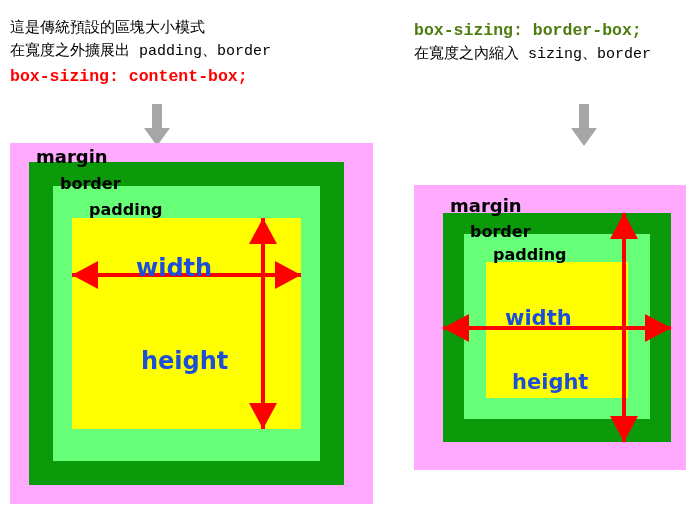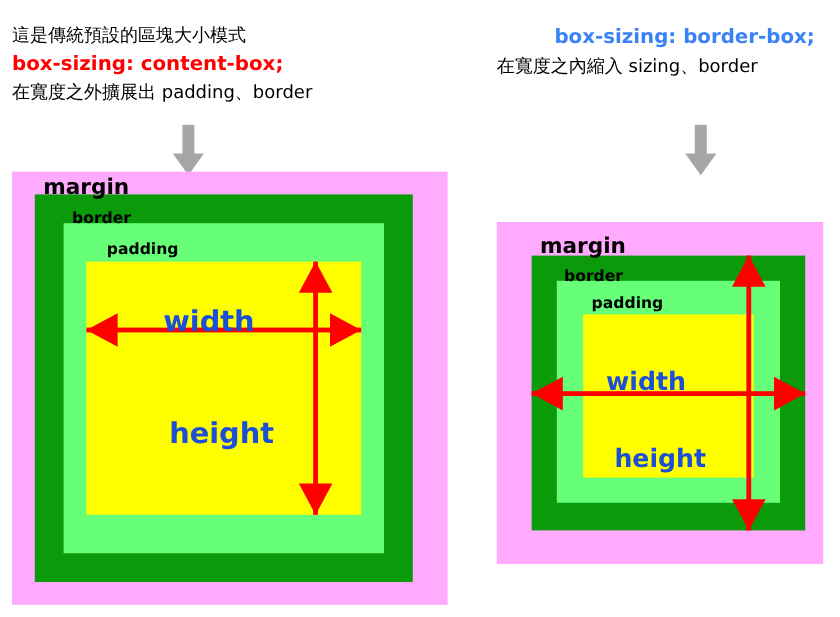--- a/index.html
+++ b/index.html
@@ -11,21 +11,21 @@
     width: 700px;
     height: 514px;
     position: relative;
     overflow: hidden;
     font-family: "DejaVu Sans", "Liberation Sans", sans-serif;
     -webkit-font-smoothing: antialiased;
   }
 
   
   .caption { position: absolute; }
-  .cap-line { white-space: nowrap; }
+  .cap-line { white-space: nowrap; font-family: Liberation Mono, monospace; }
   .cap-line.l1 {
     font-size: 15px;
     color: #000000;
     font-weight: 400;
     line-height: 22px;
   }
   .cap-line.l2 {
     font-size: 16.5px;
     font-weight: bold;
     line-height: 25px;
@@ -65,21 +65,21 @@
   .boxdiagram { position: absolute; }
 
   .layer { position: absolute; }
   .layer-margin  { left: 0; top: 0; right: 0; bottom: 0; background: #ffaaff; }
   .layer-border  { background: #0a9a0a; }
   .layer-padding { background: #66ff77; }
   .layer-content { background: #ffff00; }
 
   .layer-label {
     position: absolute;
-    font-size: 13px;
+    font-size: 16px;
     font-weight: bold;
     color: #000000;
     white-space: nowrap;
     line-height: 1;
   }
   .layer-label.big { font-size: 18px; }
 
   
   .dim { position: absolute; }
   .dim-h .line {
@@ -128,22 +128,22 @@
     white-space: nowrap;
     line-height: 1;
   }
   .dim-label.small { font-size: 21px; }
 </style>
 </head>
 <body>
 
 <div class="caption" style="left:10px; top:18px;">
   <div class="cap-line l1">這是傳統預設的區塊大小模式</div>
+  <div class="cap-line l3">在寬度之外擴展出  padding、border</div>
   <div class="cap-line l2" style="color:#ff0000;">box-sizing: content-box;</div>
-  <div class="cap-line l3">在寬度之外擴展出  padding、border</div>
 </div>
 
 <div class="gray-arrow" style="left:144px; top:104px;">
   <div class="shaft"></div>
   <div class="head"></div>
 </div>
 
 <div class="boxdiagram" style="left:10px; top:143px; width:363px; height:361px;">
 
   <div class="layer layer-margin"></div>
@@ -164,21 +164,21 @@
 
   <div class="dim dim-v" style="left:239px; top:75px; width:28px; height:211px;">
     <div class="line"></div>
     <div class="tip-t"></div>
     <div class="tip-b"></div>
   </div>
   <div class="dim-label" style="left:131px; top:206px;">height</div>
 </div>
 
 <div class="caption" style="left:414px; top:18px;">
-  <div class="cap-line l2" style="color:#3b82f6;margin-left:48px;">box-sizing: border-box;</div>
+  <div class="cap-line l2" style="color:#4d7c0f;">box-sizing: border-box;</div>
   <div class="cap-line l3">在寬度之內縮入  sizing、border</div>
 </div>
 
 <div class="gray-arrow" style="left:571px; top:104px;">
   <div class="shaft"></div>
   <div class="head"></div>
 </div>
 
 <div class="boxdiagram" style="left:414px; top:185px; width:272px; height:285px;">
 

